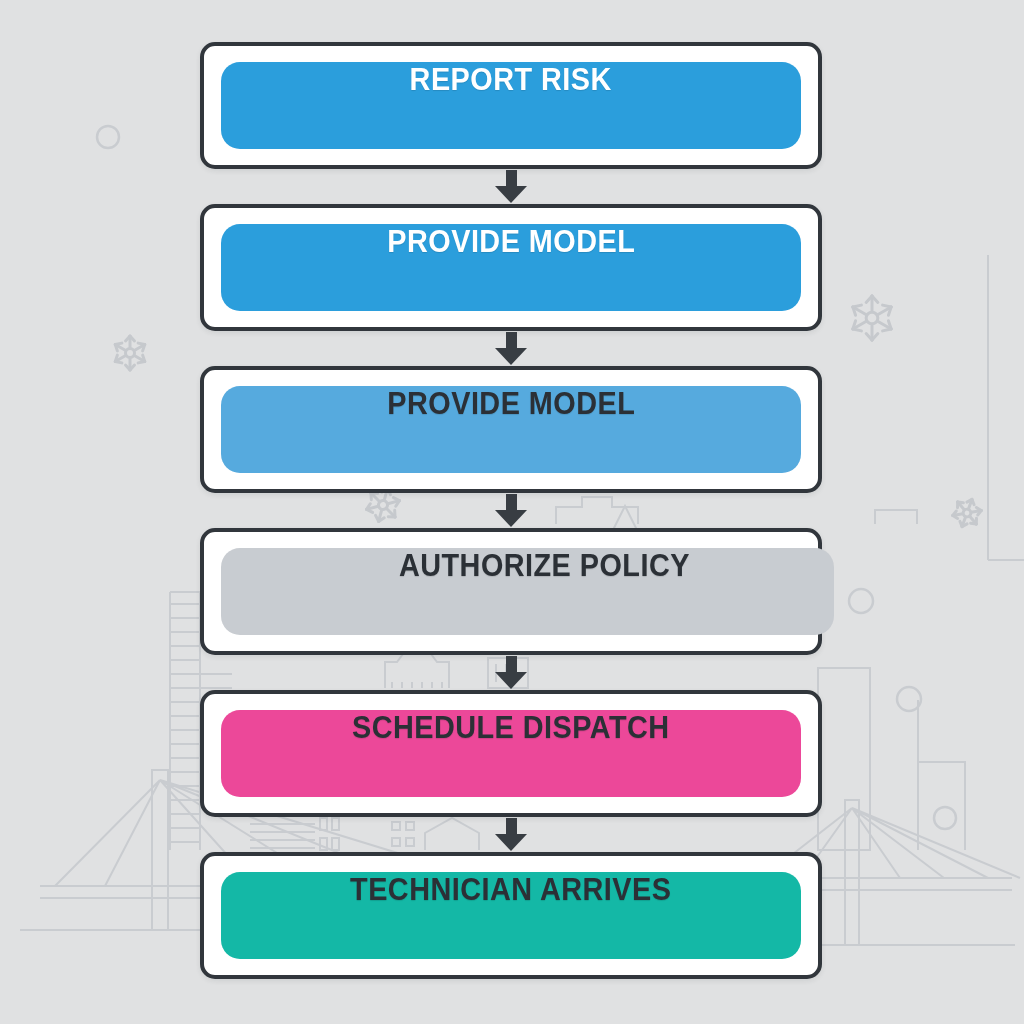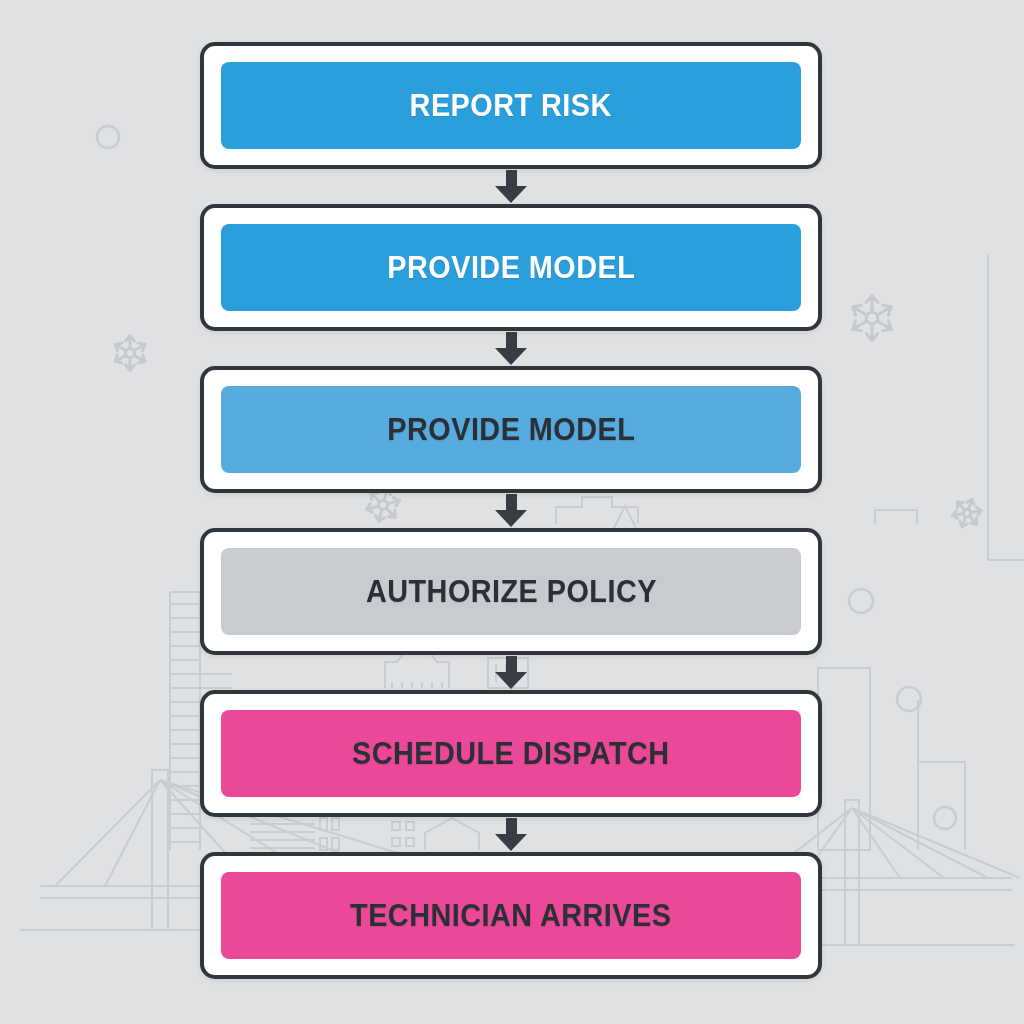--- a/index.html
+++ b/index.html
@@ -24,22 +24,22 @@
     box-sizing: border-box;
     width: 622px; height: 127px;
     background: #ffffff;
     border: 4px solid #31363c;
     border-radius: 15px;
     padding: 16px 17px;
     box-shadow: 0 2px 5px rgba(50,55,60,0.10);
   }
   .fill {
     width: 100%; height: 100%;
-    border-radius: 8px;
-    display: flex; align-items: center; justify-content: center;
+    border-radius: 19px;
+    display: flex; align-items: flex-start; justify-content: center;
   }
   .label {
     font-weight: bold;
     font-size: 31px;
     letter-spacing: 0.5px;
     white-space: nowrap;
     transform: scaleX(0.93);
     text-shadow: 0 1px 1px rgba(0,0,0,0.12);
   }
   .arrow {
@@ -200,21 +200,21 @@
       <span class="label" style="color: rgb(43, 48, 54);">PROVIDE MODEL</span>
     </div>
   </div>
 
   <div class="arrow">
     <div class="stem"></div>
     <div class="head"></div>
   </div>
 
   <div class="card">
-    <div class="fill" style="background-color: rgb(200, 204, 209);">
+    <div class="fill" style="background-color: rgb(200, 204, 209); padding-left: 33px;">
       <span class="label" style="color: rgb(43, 48, 54);">AUTHORIZE POLICY</span>
     </div>
   </div>
 
   <div class="arrow">
     <div class="stem"></div>
     <div class="head"></div>
   </div>
 
   <div class="card">
@@ -222,18 +222,18 @@
       <span class="label" style="color: rgb(43, 48, 54);">SCHEDULE DISPATCH</span>
     </div>
   </div>
 
   <div class="arrow">
     <div class="stem"></div>
     <div class="head"></div>
   </div>
 
   <div class="card">
-    <div class="fill" style="background-color: #ec4899;">
+    <div class="fill" style="background-color: #14b8a6;">
       <span class="label" style="color: rgb(43, 48, 54);">TECHNICIAN ARRIVES</span>
     </div>
   </div>
 
 </div>
 
 </body></html>

